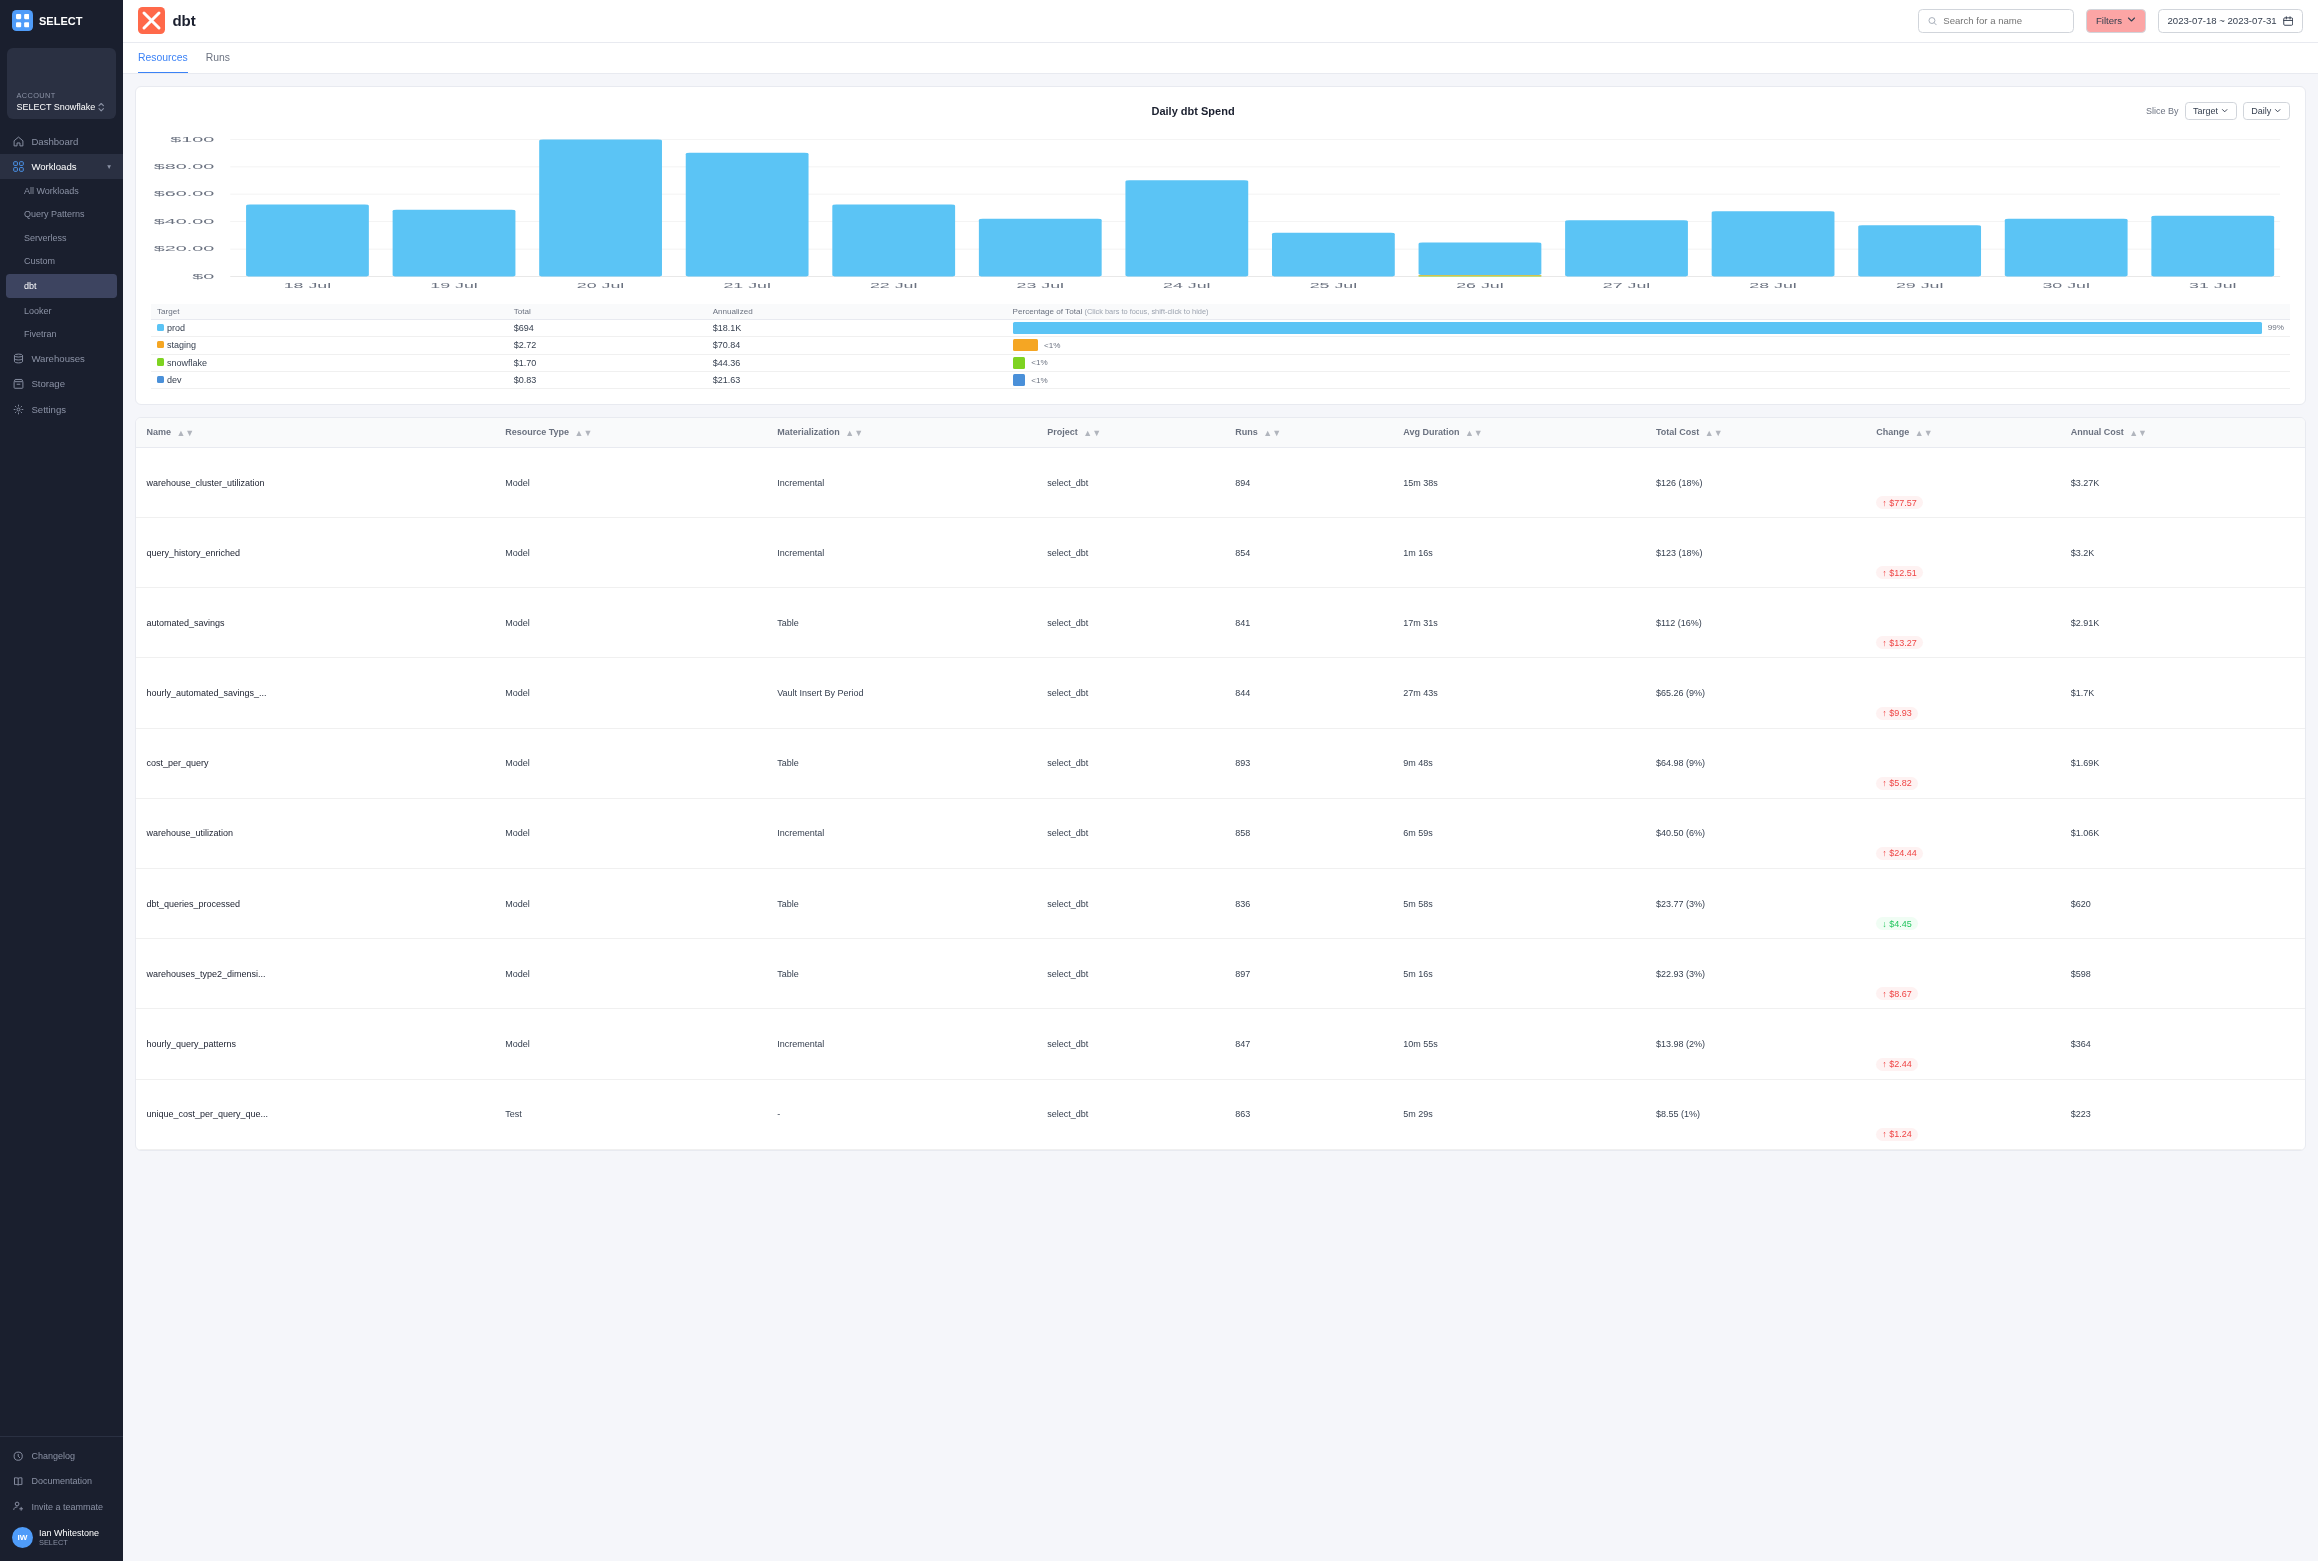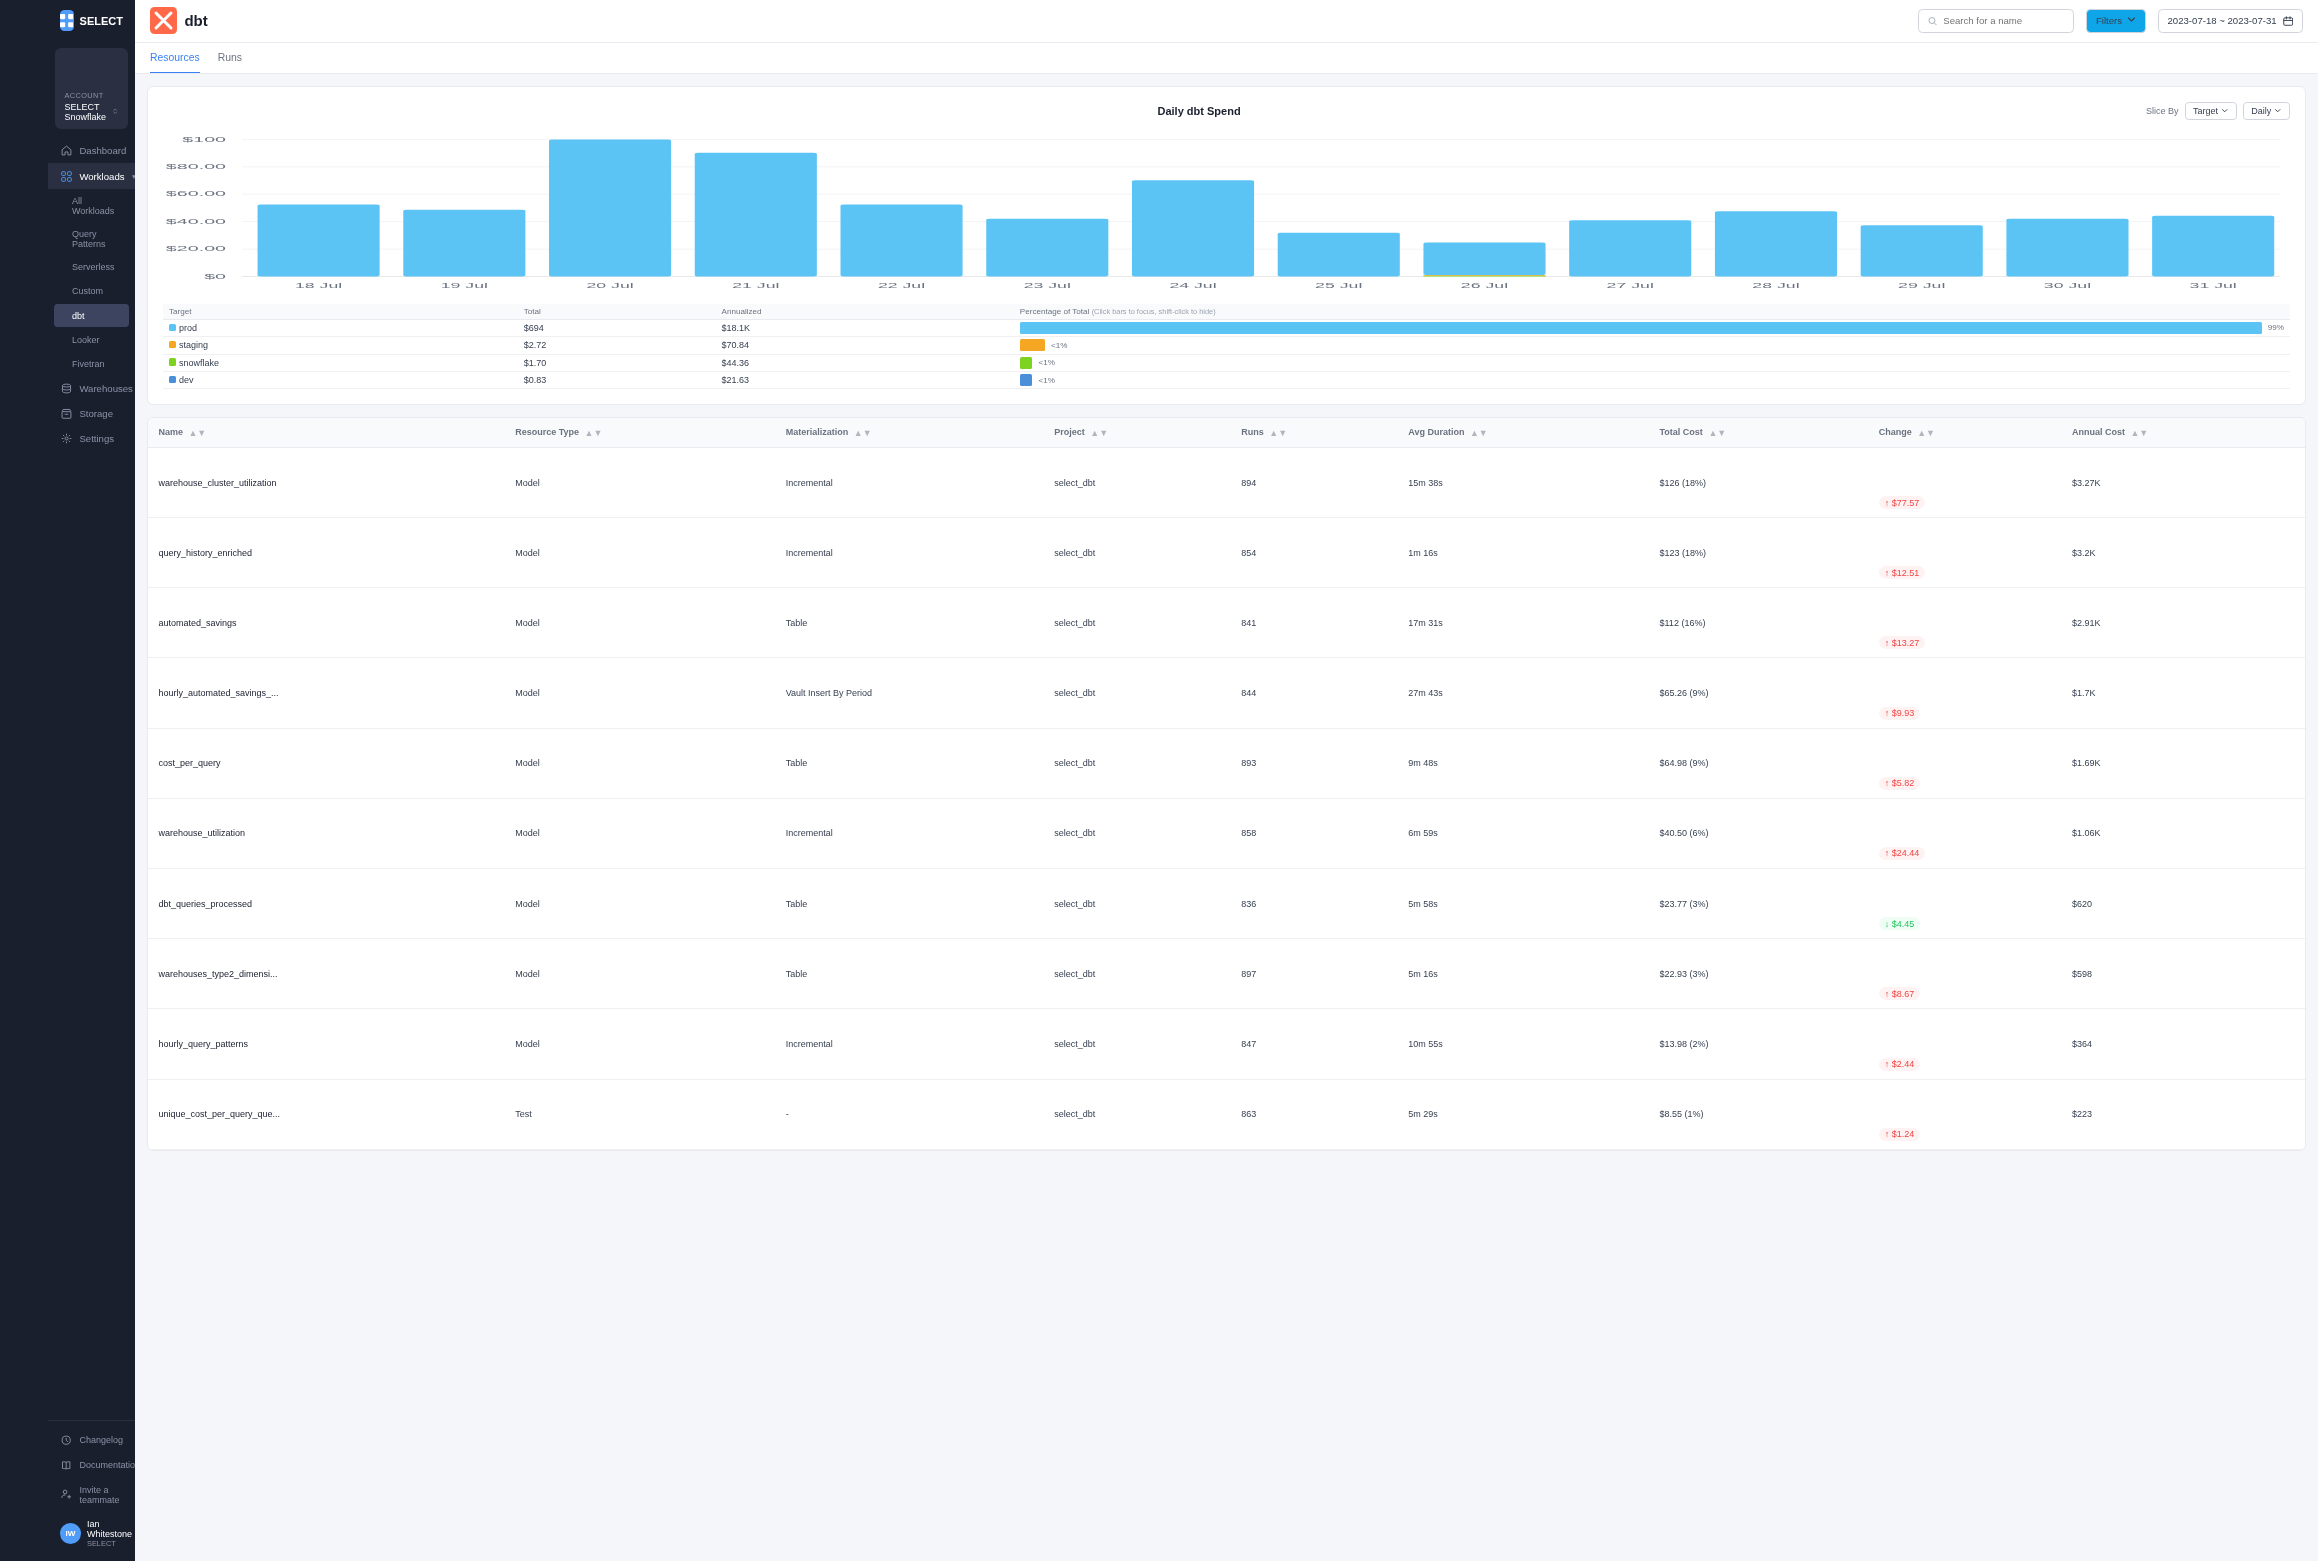--- a/index.html
+++ b/index.html
@@ -1,19 +1,19 @@
 <!DOCTYPE html>
 <html style="font-size:12px"><head>
   <meta charset="utf-8">
   <style>
     * { margin: 0; padding: 0; box-sizing: border-box; }
     body { font-family: -apple-system, BlinkMacSystemFont, 'Segoe UI', sans-serif; background: #f5f6fa; display: flex; height: 100vh; overflow: hidden; font-size: 9.6px; }
 
     
-    .sidebar { width: 135px; background: #1a1f2e; color: #fff; display: flex; flex-direction: column; flex-shrink: 0; height: 100vh; overflow-y: auto; padding-left: 48px; }
+    .sidebar { width: 123px; background: #1a1f2e; color: #fff; display: flex; flex-direction: column; flex-shrink: 0; height: 100vh; overflow-y: auto; }
     .sidebar-logo { padding: 10.4px 12px; display: flex; align-items: center; gap: 6px; }
     .logo-icon { width: 21px; height: 21px; background: #4f9cf9; border-radius: 4.4px; display: flex; align-items: center; justify-content: center; font-weight: bold; font-size: 9px; color: white; }
     .logo-text { color: white; font-weight: 700; font-size: 11px; }
 
     .account-section { margin: 6px 7.4px; background: #2a3042; border-radius: 6px; padding: 7.4px 9px; cursor: pointer; }
     .account-label { font-size: 7.4px; color: #8b92a5; text-transform: uppercase; letter-spacing: 0.4px; margin-top: 36px; }
     .account-value { font-size: 9px; color: #fff; display: flex; align-items: center; justify-content: space-between; margin-top: 1.5px; }
 
     .nav-section { padding: 3px 0; }
     .nav-item { display: flex; align-items: center; gap: 7.4px; padding: 6.7px 12px; cursor: pointer; color: #8b92a5; font-size: 9.6px; border-radius: 0; transition: background 0.15s; }
@@ -35,21 +35,21 @@
     .main { flex: 1; display: flex; flex-direction: column; overflow: hidden; }
 
     
     .header { background: #fff; border-bottom: 0.7px solid #e8eaf0; padding: 7.4px 15px; display: flex; align-items: center; gap: 12px; }
     .header-brand { display: flex; align-items: center; gap: 7.4px; }
     .dbt-icon { width: 27px; height: 27px; }
     .header-title { font-size: 15px; font-weight: 600; color: #1a1f2e; }
     .header-spacer { flex: 1; }
     .search-box { display: flex; align-items: center; gap: 6px; border: 0.7px solid #d1d5db; border-radius: 4.4px; padding: 5.2px 9px; width: 156px; background: #fff; }
     .search-box input { border: none; outline: none; font-size: 9.6px; color: #6b7280; width: 100%; background: transparent; }
-    .filters-btn { display: flex; align-items: flex-start; gap: 4.4px; border: 0.7px solid #d1d5db; border-radius: 4.4px; padding: 5.2px 9px; background: #0ea5e9; cursor: pointer; font-size: 9.6px; color: #374151; }
+    .filters-btn { display: flex; align-items: flex-start; gap: 4.4px; border: 0.7px solid #d1d5db; border-radius: 4.4px; padding: 5.2px 9px; background: #fca5a5; cursor: pointer; font-size: 9.6px; color: #374151; }
     .date-btn { display: flex; align-items: center; gap: 6px; border: 0.7px solid #d1d5db; border-radius: 4.4px; padding: 5.2px 9px; background: #fff; cursor: pointer; font-size: 9.6px; color: #374151; }
 
     
     .content { flex: 1; overflow-y: auto; padding: 0; background: #f5f6fa; }
 
     
     .tabs { background: #fff; padding: 0 15px; display: flex; gap: 18px; border-bottom: 0.7px solid #e8eaf0; }
     .tab { padding: 9px 0; font-size: 10.4px; cursor: pointer; color: #6b7280; border-bottom: 1.5px solid transparent; }
     .tab.active { color: #3b82f6; border-bottom: 1.5px solid #3b82f6; font-weight: 500; }
 

